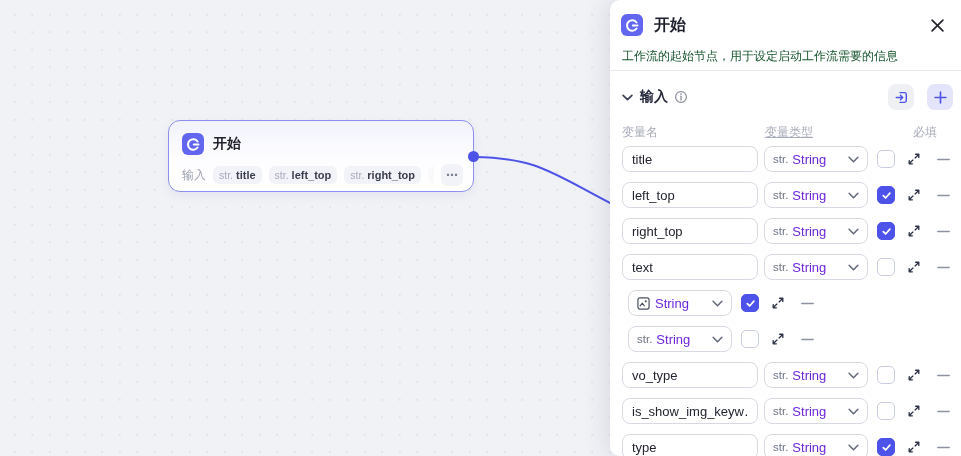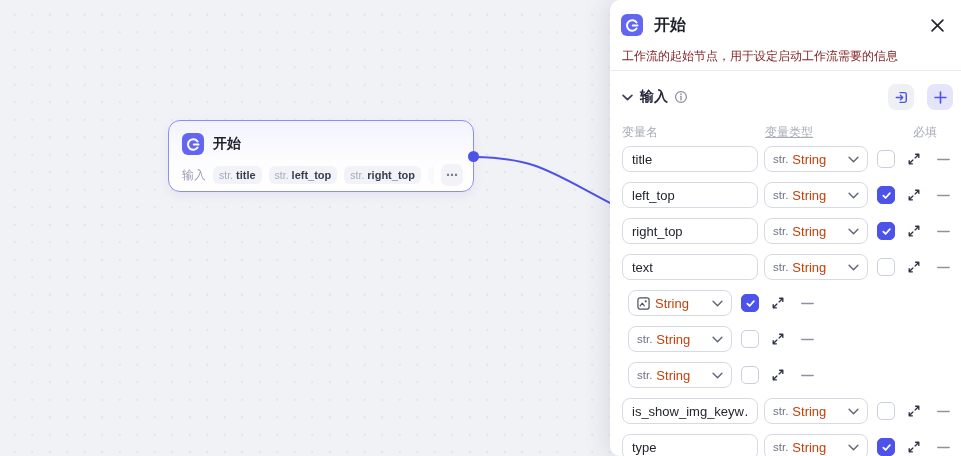--- a/index.html
+++ b/index.html
@@ -45,21 +45,21 @@
   .port { position:absolute; right:-6px; top:30px; width:11px; height:11px; border-radius:50%; background:#4d53e8; }
   
   .panel {
     position:absolute; left:610px; top:0; width:351px; height:456px; z-index:3;
     background:#ffffff; border-radius:10px 0 0 10px;
     box-shadow:-6px 0 22px rgba(35,45,80,0.10);
   }
   .panel-header { position:absolute; top:13px; left:11px; right:14px; height:24px; display:flex; align-items:center; }
   .panel-title { margin-left:11px; font-size:16px; font-weight:700; color:#1d1f2b; }
   .close-btn { margin-left:auto; width:20px; height:20px; display:flex; align-items:center; justify-content:center; cursor:pointer; }
-  .panel-subtitle { position:absolute; top:48px; left:12px; right:14px; font-size:12px; color:#7f1d1d; }
+  .panel-subtitle { position:absolute; top:48px; left:12px; right:14px; font-size:12px; color:#14532d; }
   .panel-divider { position:absolute; top:70px; left:0; right:0; height:1px; background:#e9eaf0; }
   .section-header { position:absolute; top:84px; left:12px; right:8px; height:26px; display:flex; align-items:center; }
   .section-chevron { display:flex; margin-right:7px; }
   .section-label { font-size:14px; font-weight:700; color:#23263a; }
   .info-icon { display:flex; margin-left:6px; }
   .sq-btn {
     width:26px; height:26px; border-radius:8px; display:flex; align-items:center; justify-content:center; cursor:pointer;
   }
   .import-btn { margin-left:auto; background:#eff0f4; }
   .add-btn { margin-left:13px; background:#e4e4fb; }
@@ -72,21 +72,21 @@
     width:136px; height:26px; border:1px solid #d7dae2; border-radius:8px; background:#fff;
     padding:0 9px; font-size:13px; color:#23252f; outline:none;
     font-family:"Liberation Sans","DejaVu Sans",sans-serif;
   }
   .type-select {
     margin-left:6px; width:104px; height:26px; border:1px solid #d7dae2; border-radius:8px; background:#fff;
     display:flex; align-items:center; padding:0 8px; cursor:pointer;
   }
   .type-prefix { font-size:11.5px; color:#6f7486; margin-right:4px; }
   .type-img-ico { display:flex; margin-right:5px; }
-  .type-name { font-size:13px; color:#c2410c; }
+  .type-name { font-size:13px; color:#6d28d9; }
   .select-chevron { margin-left:auto; display:flex; }
   .checkbox {
     margin-left:9px; width:18px; height:18px; border-radius:5px; border:1.4px solid #c9cde0; background:#fff;
     display:flex; align-items:center; justify-content:center; cursor:pointer;
   }
   .checkbox svg { display:none; }
   .checkbox.checked { background:#4d53e8; border-color:#4d53e8; }
   .checkbox.checked svg { display:block; }
   .row-icon { width:16px; height:16px; display:flex; align-items:center; justify-content:center; cursor:pointer; }
   .expand-btn { margin-left:11px; }
@@ -355,20 +355,21 @@
       </svg>
     </span>
     <span class="row-icon minus-btn">
       <svg width="13" height="13" viewBox="0 0 12 12">
             <line x1="0.8" y1="6" x2="11.2" y2="6" stroke="#8e93a3" stroke-width="1.5" stroke-linecap="round"></line>
           </svg>
     </span>
   </div>
 
   <div class="var-row">
+    <input class="var-name" type="text" value="vo_type" style="">
     <div class="type-select">
       <span class="type-prefix">str.</span>
 
       <span class="type-name">String</span>
       <span class="select-chevron">
         <svg width="11" height="7" viewBox="0 0 10 6">
               <path d="M1 1 L5 5 L9 1" fill="none" stroke="#646a7c" stroke-width="1.4" stroke-linecap="round" stroke-linejoin="round"></path>
             </svg>
       </span>
     </div>

